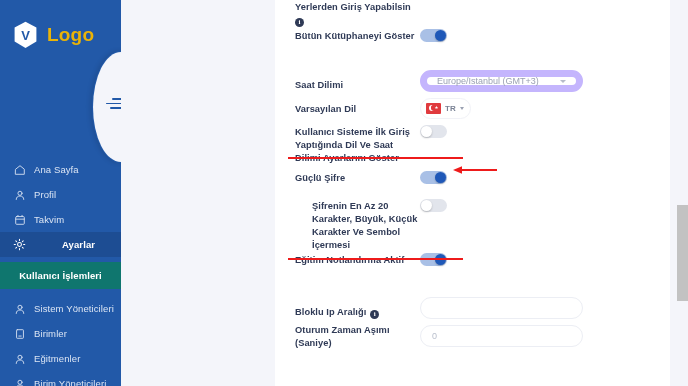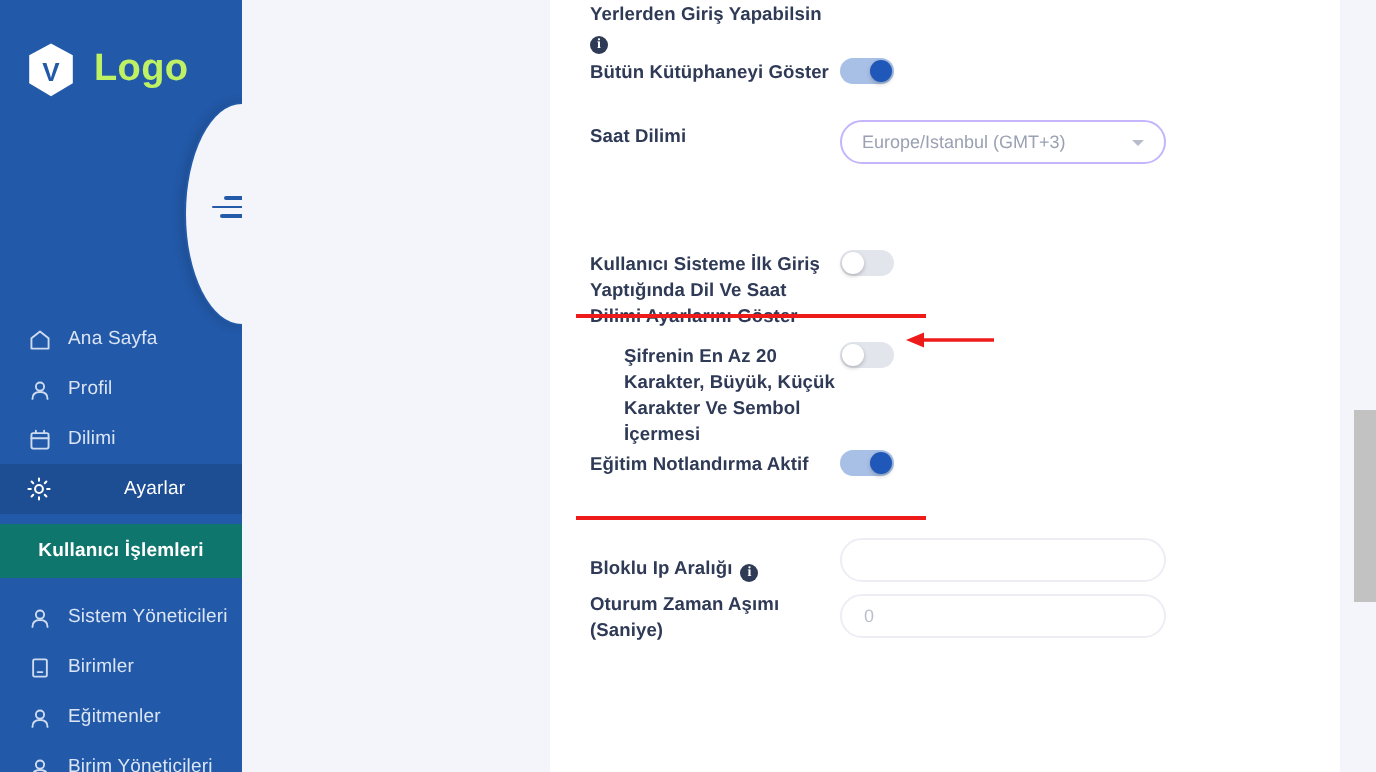--- a/index.html
+++ b/index.html
@@ -59,21 +59,21 @@
     left: 13px; top: 21px;
     display: flex;
     align-items: center;
     gap: 9px;
   }
   .logo-mark {
     width: 25px; height: 28px;
     position: relative;
   }
   .logo-text {
-    color: #bef264;
+    color: #eab308;
     font-size: 19px;
     font-weight: 700;
     letter-spacing: 0.2px;
   }
 
   .collapse-btn {
     position: absolute;
     left: 106px;
     top: 98px;
     width: 17px;
@@ -106,21 +106,21 @@
     height: 25px;
     padding-left: 13px;
     color: #dbe5f4;
     font-size: 9.5px;
     letter-spacing: 0.1px;
     cursor: pointer;
   }
   .nav-item.active {
     background: #1d4d93;
     color: #ffffff;
-    font-weight: 400;
+    font-weight: 700;
     gap: 36px;
   }
   .nav-icon {
     width: 13px; height: 13px;
     display: flex; align-items: center; justify-content: center;
     flex: none;
   }
   .nav-icon svg { display: block; }
 
   .nav-section {
@@ -217,21 +217,21 @@
     box-shadow: 0 1px 2px rgba(0,0,0,0.22);
   }
   .toggle.on  .knob { right: 1px; background: #1f58b8; }
   .toggle.off .knob { left: 1px;  background: #ffffff; }
 
   
   .select-box {
     position: relative;
     width: 163px;
     height: 22px;
-    border: 1px solid #c4b5fd;
+    border: 7px solid #c4b5fd;
     border-radius: 11px;
     background: #ffffff;
     display: flex;
     align-items: center;
     padding: 0 10px;
     box-sizing: border-box;
     cursor: pointer;
   }
   .select-value {
     color: #9aa1b2;
@@ -390,21 +390,21 @@
         <span>Profil</span>
       </div>
 
       <div class="nav-item">
         <span class="nav-icon">
           <svg width="12" height="12" viewBox="0 0 14 14" fill="none" stroke="#cfdcef" stroke-width="1.1" stroke-linejoin="round" stroke-linecap="round">
             <rect x="2" y="3" width="10" height="9" rx="1"></rect>
             <path d="M2 6 L12 6 M4.6 3 L4.6 1.6 M9.4 3 L9.4 1.6"></path>
           </svg>
         </span>
-        <span>Dilimi</span>
+        <span>Takvim</span>
       </div>
 
       <div class="nav-item active">
         <span class="nav-icon">
           <svg width="13" height="13" viewBox="0 0 14 14" fill="none" stroke="#ffffff" stroke-width="1.1" stroke-linejoin="round" stroke-linecap="round">
             <circle cx="7" cy="7" r="2.1"></circle>
             <path d="M7 1.3 L7 2.6 M7 11.4 L7 12.7 M1.3 7 L2.6 7 M11.4 7 L12.7 7
                      M3 3 L3.9 3.9 M10.1 10.1 L11 11 M11 3 L10.1 3.9 M3.9 10.1 L3 11"></path>
           </svg>
         </span>
@@ -475,42 +475,61 @@
 
       <div class="row" style="min-height:32px">
         <div class="row-label">Bütün Kütüphaneyi Göster</div>
         <div class="row-control">
           <div class="toggle on">
               <div class="knob"></div>
             </div>
         </div>
       </div>
 
-      <div class="row" style="min-height:32px;align-items:flex-start">
+      <div class="row" style="min-height:32px;align-items:flex-end">
         <div class="row-label">Saat Dilimi</div>
         <div class="row-control" style="padding-top:0">
           <div class="select-box">
             <span class="select-value">Europe/Istanbul (GMT+3)</span>
             <span class="caret"></span>
           </div>
         </div>
       </div>
 
       <div class="row" style="min-height:32px;align-items:center">
+        <div class="row-label">Varsayılan Dil</div>
+        <div class="row-control" style="padding-top:0">
+          <div class="lang-box">
+            <span class="flag">
+              <span class="moon"></span>
+              <span class="star">★</span>
+            </span>
+            <span class="lang-code">TR</span>
+            <span class="lang-caret"></span>
+          </div>
+        </div>
       </div>
 
       <div class="row" style="min-height:46px">
         <div class="row-label">Kullanıcı Sisteme İlk Giriş Yaptığında Dil Ve Saat Dilimi Ayarlarını Göster</div>
         <div class="row-control">
           <div class="toggle off">
               <div class="knob"></div>
             </div>
         </div>
       </div>
 
+      <div class="row" style="min-height:28px">
+        <div class="row-label">Güçlü Şifre</div>
+        <div class="row-control">
+          <div class="toggle on">
+              <div class="knob"></div>
+            </div>
+        </div>
+      </div>
 
 
       <div class="row" style="min-height:44px">
         <div class="row-label indent">Şifrenin En Az 20 Karakter, Büyük, Küçük Karakter Ve Sembol İçermesi</div>
         <div class="row-control">
           <div class="toggle off">
               <div class="knob"></div>
             </div>
         </div>
       </div>

